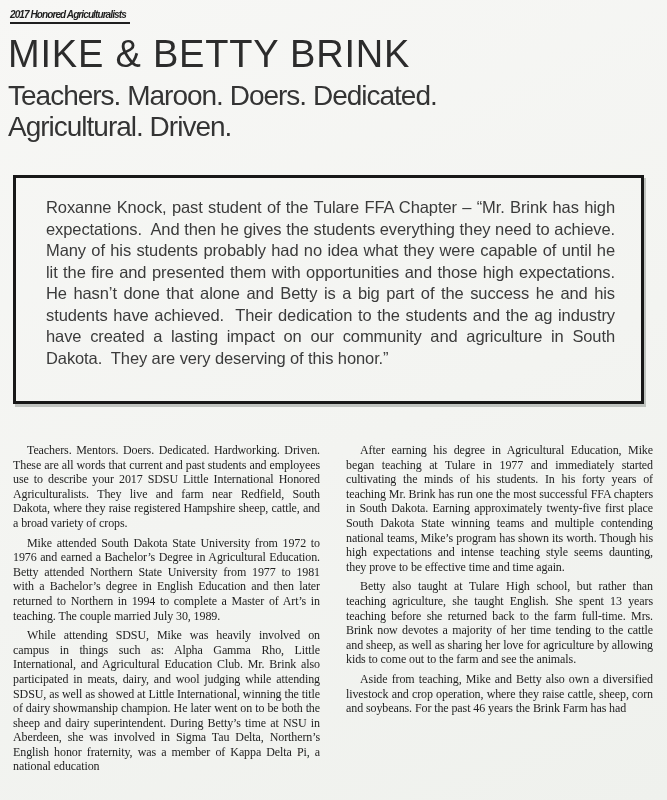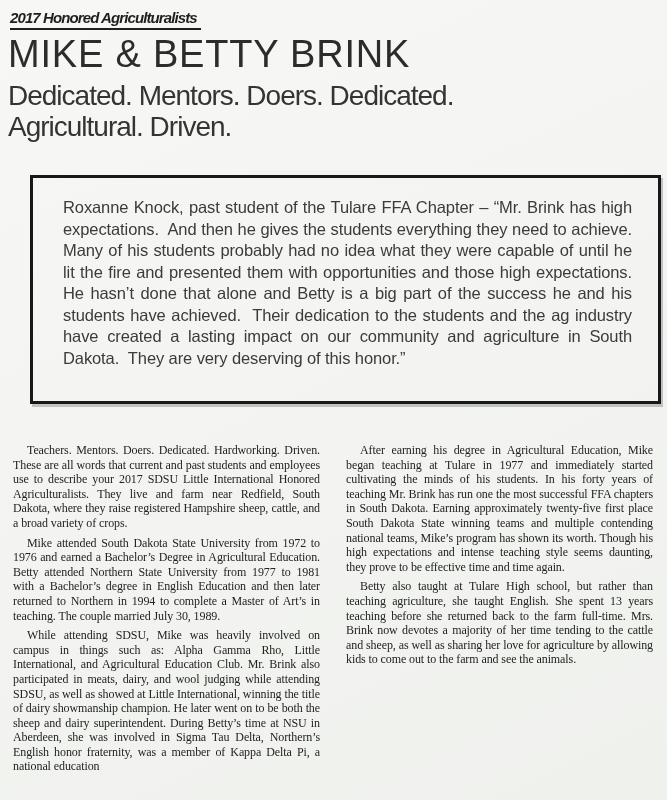--- a/index.html
+++ b/index.html
@@ -12,21 +12,21 @@
     overflow: hidden;
     font-family: "Liberation Sans", sans-serif;
   }
 
   
   .kicker {
     position: absolute;
     left: 10px; top: 9px;
     display: inline-block;
     font-family: "Liberation Sans", sans-serif;
-    font-size: 15px;
+    font-size: 10px;
     font-weight: bold;
     font-style: italic;
     letter-spacing: -0.9px;
     color: #1f1f1f;
     border-bottom: 2.5px solid #1f1f1f;
     padding-bottom: 2px;
     padding-right: 4px;
   }
   .title {
     position: absolute;
@@ -48,21 +48,21 @@
     font-weight: 400;
     letter-spacing: -1px;
     line-height: 31px;
     color: #343434;
   }
   .subtitle .sub-line { display: block; }
 
   
   .quote-box {
     position: absolute;
-    left: 30px; top: 175px;
+    left: 13px; top: 175px;
     width: 631px; height: 229px;
     box-sizing: border-box;
     border: 3px solid #181818;
     background: transparent;
     box-shadow: 2px 3px 0 rgba(95, 102, 96, 0.35);
     padding: 19px 26px 8px 30px;
   }
   .quote-text {
     margin: 0;
     font-family: "Liberation Sans", sans-serif;
@@ -100,33 +100,34 @@
 </head>
 <body>
 
 <div class="page">
 
   <div class="kicker">2017 Honored Agriculturalists</div>
 
   <h1 class="title">MIKE &amp; BETTY BRINK</h1>
 
   <div class="subtitle">
-    <span class="sub-line">Dedicated. Mentors. Doers. Dedicated.</span>
+    <span class="sub-line">Teachers. Maroon. Doers. Dedicated.</span>
     <span class="sub-line">Agricultural. Driven.</span>
   </div>
 
   <div class="quote-box">
     <p class="quote-text">Roxanne Knock, past student of the Tulare FFA Chapter – “Mr. Brink has high expectations.  And then he gives the students everything they need to achieve.  Many of his students probably had no idea what they were capable of until he lit the fire and presented them with opportunities and those high expectations.  He hasn’t done that alone and Betty is a big part of the success he and his students have achieved.  Their dedication to the students and the ag industry have created a lasting impact on our community and agriculture in South Dakota.  They are very deserving of this honor.”</p>
   </div>
 
   <div class="columns">
     <div class="col">
       <p>Teachers. Mentors. Doers. Dedicated. Hardworking. Driven. These are all words that current and past students and employees use to describe your 2017 SDSU Little International Honored Agriculturalists. They live and farm near Redfield, South Dakota, where they raise registered Hampshire sheep, cattle, and a broad variety of crops.</p>
       <p>Mike attended South Dakota State University from 1972 to 1976 and earned a Bachelor’s Degree in Agricultural Education. Betty attended Northern State University from 1977 to 1981 with a Bachelor’s degree in English Education and then later returned to Northern in 1994 to complete a Master of Art’s in teaching. The couple married July 30, 1989.</p>
       <p>While attending SDSU, Mike was heavily involved on campus in things such as: Alpha Gamma Rho, Little International, and Agricultural Education Club. Mr. Brink also participated in meats, dairy, and wool judging while attending SDSU, as well as showed at Little International, winning the title of dairy showmanship champion.  He later went on to be both the sheep and dairy superintendent. During Betty’s time at NSU in Aberdeen, she was involved in Sigma Tau Delta, Northern’s English honor fraternity, was a member of Kappa Delta Pi, a national education</p>
     </div>
     <div class="col">
       <p>After earning his degree in Agricultural Education, Mike began teaching at Tulare in 1977 and immediately started cultivating the minds of his students.  In his forty years of teaching Mr. Brink has run one the most successful FFA chapters in South Dakota. Earning approximately twenty-five first place South Dakota State winning teams and multiple contending national teams, Mike’s program has shown its worth. Though his high expectations and intense teaching style seems daunting, they prove to be effective time and time again.</p>
       <p>Betty also taught at Tulare High school, but rather than teaching agriculture, she taught English. She spent 13 years teaching before she returned back to the farm full-time. Mrs. Brink now devotes a majority of her time tending to the cattle and sheep, as well as sharing her love for agriculture by allowing kids to come out to the farm and see the animals.</p>
+      <p>Aside from teaching, Mike and Betty also own a diversified livestock and crop operation, where they raise cattle, sheep, corn and soybeans.  For the past 46 years the Brink Farm has had</p>
     </div>
   </div>
 
 </div>
 
 </body></html>

